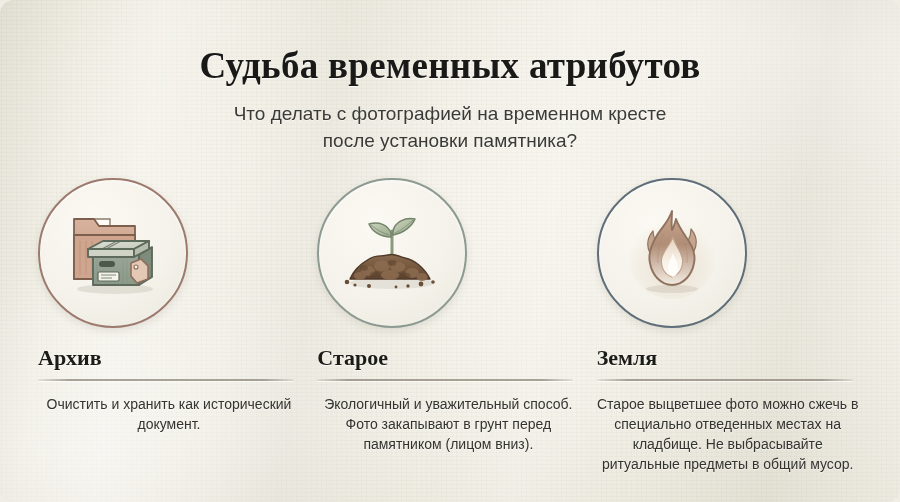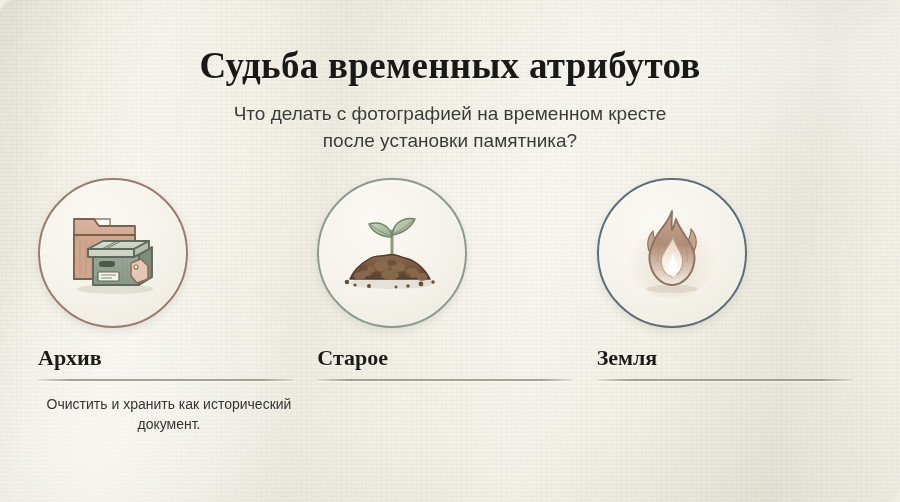--- a/index.html
+++ b/index.html
@@ -278,20 +278,21 @@
                 <circle cx="72" cy="89" r="1.7"></circle>
                 <circle cx="85" cy="87" r="2.4"></circle>
                 <circle cx="97" cy="85" r="1.8"></circle>
                 <circle cx="60" cy="90" r="1.4"></circle>
               </g>
             </svg>
           </span>
         </div>
         <h2 class="col-heading">Старое</h2>
         <div class="col-divider"></div>
+        <p class="col-body">Экологичный и уважительный способ. Фото закапывают в грунт перед памятником (лицом вниз).</p>
       </div>
 
       <div class="column col-fire">
         <div class="icon-circle">
           <span>
             <svg width="112" height="112" viewBox="0 0 112 112" aria-hidden="true">
               <defs>
                 <linearGradient id="flameOuter" x1="0" y1="0" x2="0" y2="1">
                   <stop offset="0%" stop-color="#caa78f"></stop>
                   <stop offset="45%" stop-color="#b08d76"></stop>
@@ -336,17 +337,18 @@
 
               <g stroke="#a98a72" stroke-width="0.8" fill="none" opacity="0.6">
                 <path d="M48 36 C44 46 41 56 42 66"></path>
                 <path d="M66 38 C70 47 72 57 71 66"></path>
               </g>
             </svg>
           </span>
         </div>
         <h2 class="col-heading">Земля</h2>
         <div class="col-divider"></div>
+        <p class="col-body">Старое выцветшее фото можно сжечь в специально отведенных местах на кладбище. Не выбрасывайте ритуальные предметы в общий мусор.</p>
       </div>
 
     </div>
   </div>
 </div>
 
 </body></html>

